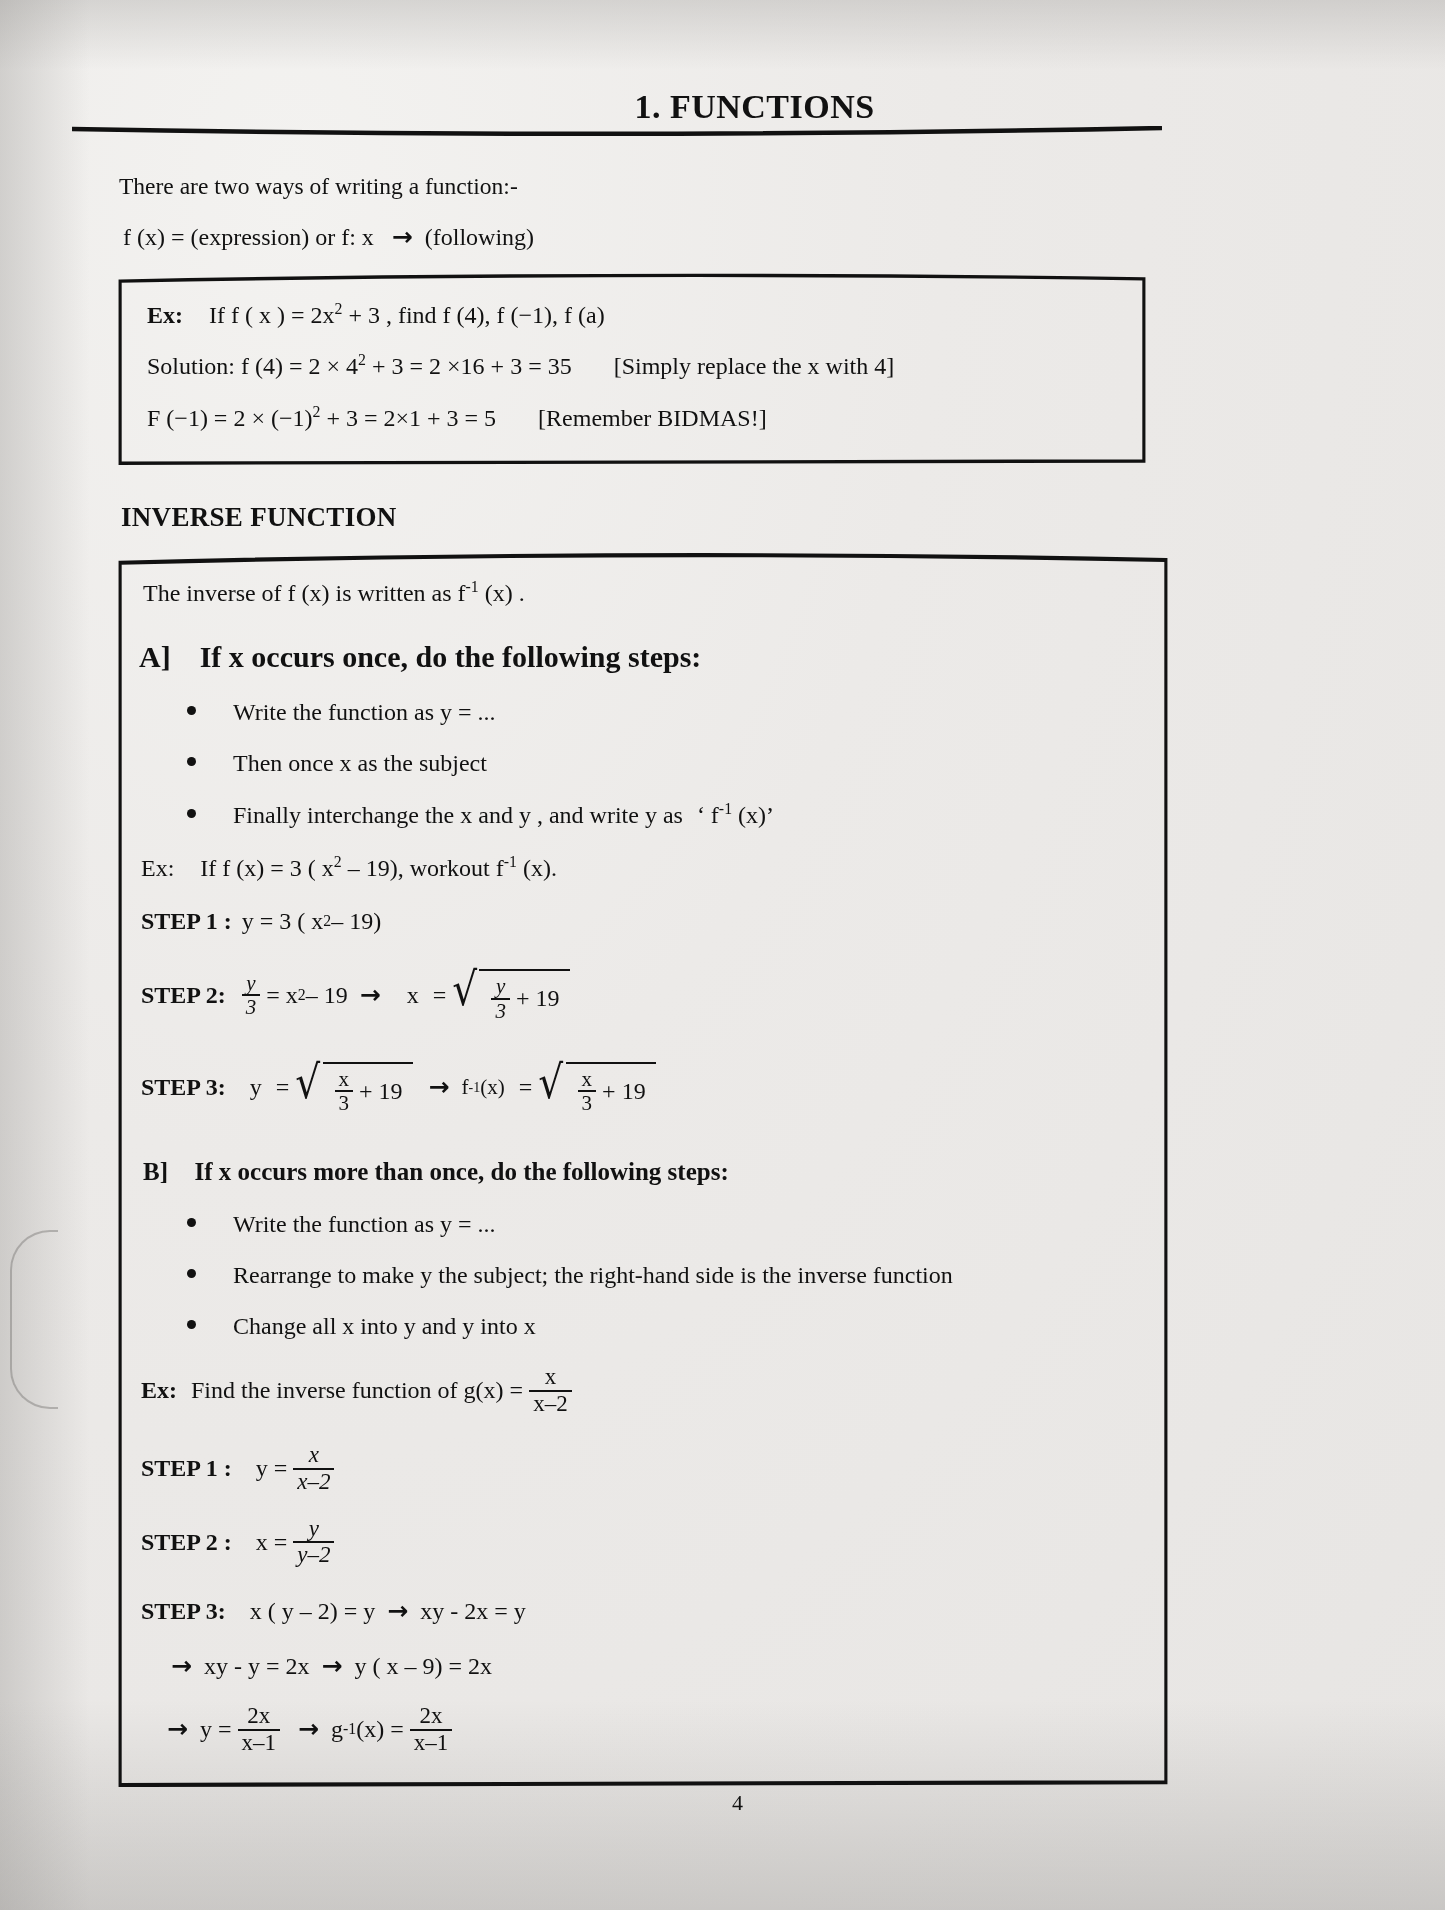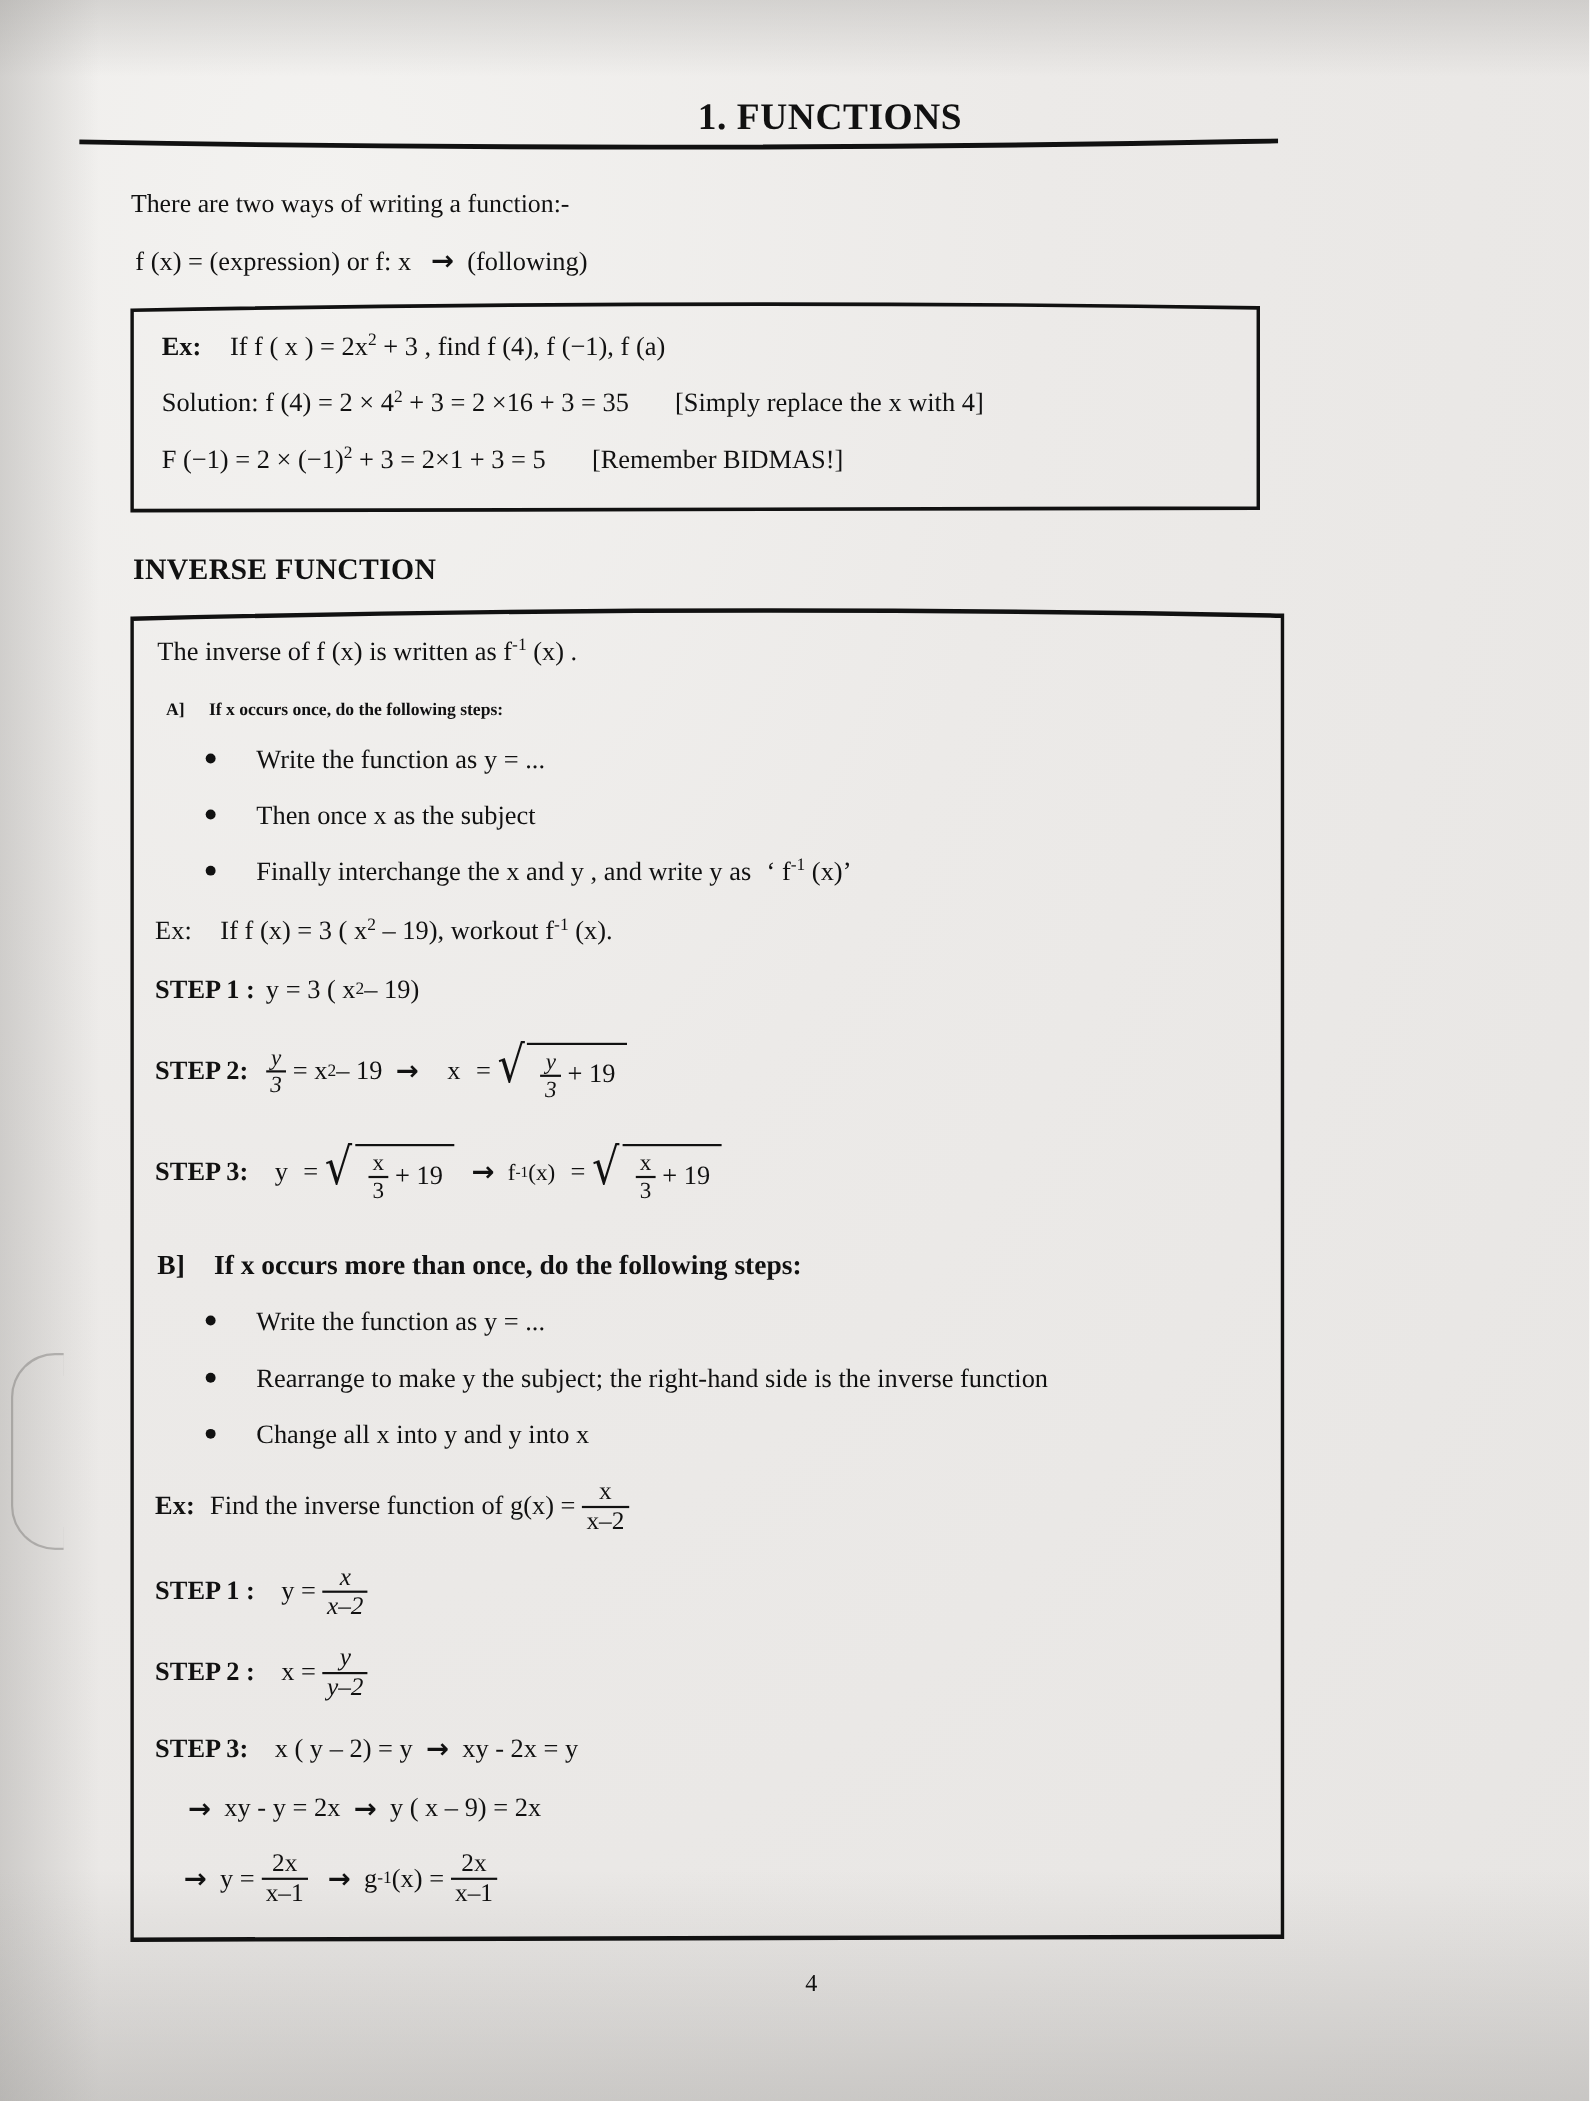--- a/index.html
+++ b/index.html
@@ -243,21 +243,21 @@
     <div class="box box-inv">
       <svg class="box-frame" viewBox="0 0 1012 900" preserveAspectRatio="none">
         <path d="M3,10 Q506,0 1009,8 L1009,896 L3,898 Z" stroke="#111" stroke-width="3" fill="none"></path>
       </svg>
       <div class="box-inner">
 
         <div class="row" style="font-size:24px;margin:10px 0 22px 4px;">
           <span>The inverse of f (x) is written as f</span><span class="sup">-1</span><span> (x) .</span>
         </div>
 
-        <div class="row" style="font-size:16px;font-weight:bold;margin:18px 0 6px 12px;">
+        <div class="row" style="font-size:30px;font-weight:bold;margin:18px 0 6px 0;">
           <span>A]</span>
           <span class="sp"></span>
           <span>If x occurs once, do the following steps:</span>
         </div>
 
         <ul class="bullets">
           <li>
             <span class="bullet-dot"></span>
             <span>Write the function as y = ...</span>
           </li>

